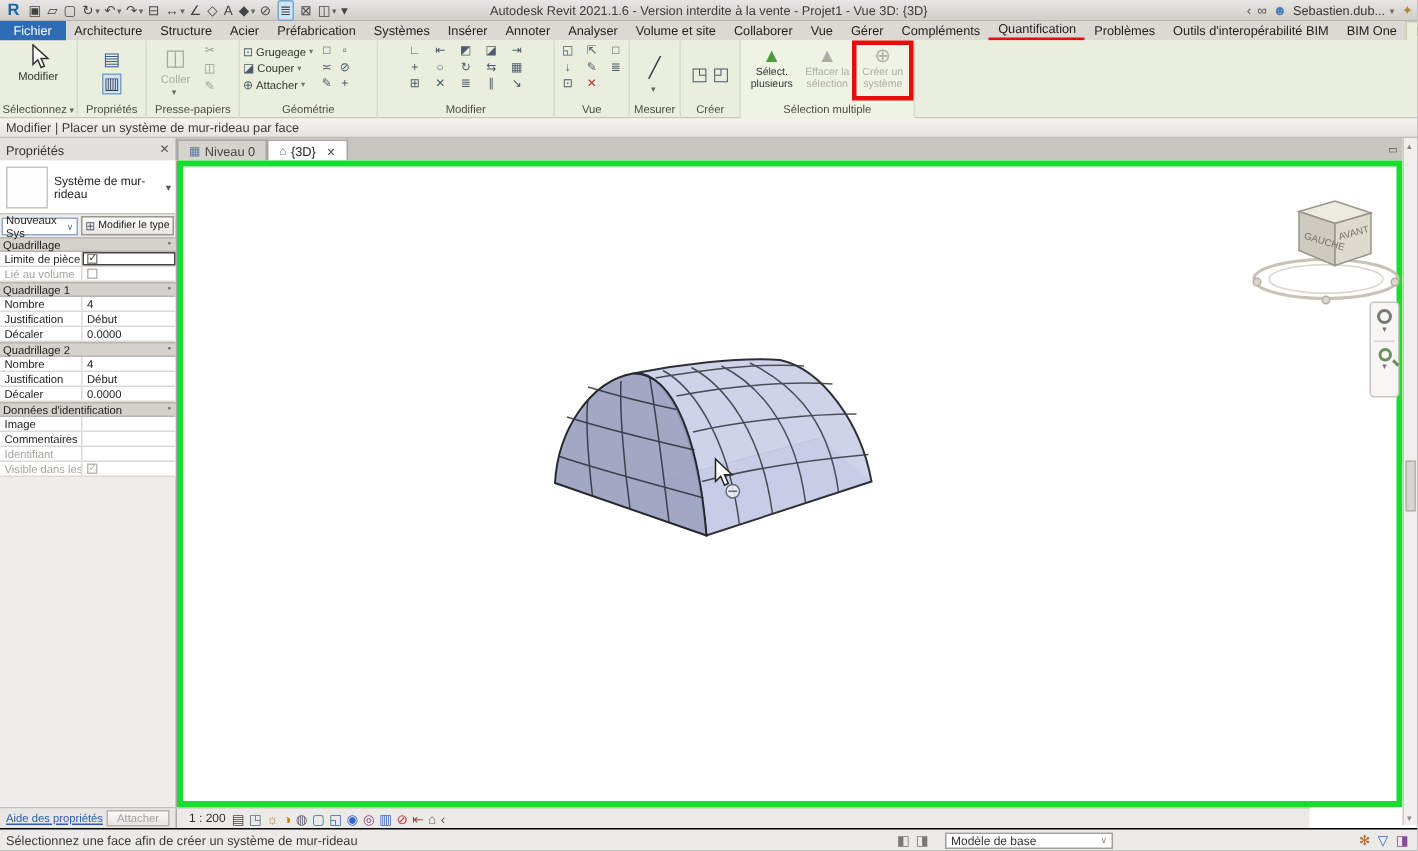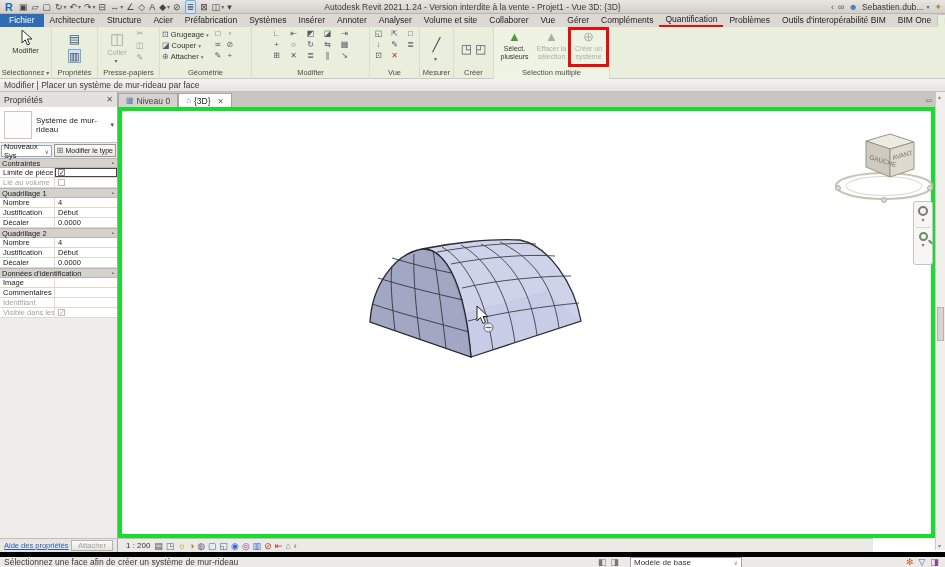--- a/index.html
+++ b/index.html
@@ -108,21 +108,21 @@
   #bottombar { position:absolute; left:0; top:538px; width:873px; height:14px; background:#eceae7; border-top:1px solid #c2bfba; display:flex; }
   #props-foot { width:118px; display:flex; align-items:center; background:#e8e6e2; border-right:1px solid #aaa; }
   #help-link { font-size:7.5px; color:#2a5db0; text-decoration:underline; padding-left:4px; }
   #apply-btn { margin-left:auto; margin-right:4px; height:11px; padding:0 6px; font-size:7.5px; color:#a3a09b;
     background:linear-gradient(#fbfbfa,#e7e5e1); border:1px solid #b7b4af; display:flex; align-items:center; }
   #vcb { display:flex; align-items:center; gap:4px; padding-left:8px; }
   #vcb-scale { font-size:8px; color:#333; }
   .vcbi { font-size:9px; line-height:12px; cursor:default; }
 
   
-  #statusbar { position:absolute; left:0; top:552px; width:945px; height:15px; background:#eceae7; border-top:5px solid #000000; display:flex; align-items:center; }
+  #statusbar { position:absolute; left:0; top:552px; width:945px; height:15px; background:#eceae7; border-top:1px solid #000000; display:flex; align-items:center; }
   #sb-msg { font-size:8.5px; color:#3a3a3a; padding-left:4px; white-space:nowrap; }
   #ws-icons { position:absolute; left:598px; display:flex; gap:4px; color:#777; font-size:9px; }
   #do-select { position:absolute; left:630px; width:112px; height:11px; background:#fff; border:1px solid #a3a09b; font-size:8px; display:flex; align-items:center; padding:0 3px; color:#333; }
   #do-select::after { content:"∨"; margin-left:auto; font-size:6px; color:#888; }
   #sb-right-icons { position:absolute; right:6px; display:flex; gap:5px; font-size:9px; }
 </style>
 </head>
 <body>
 
 <div id="app">
@@ -147,21 +147,21 @@
         <span class="qat">A</span>
         <span class="qat">◆</span>
         <span class="qcar">▾</span>
         <span class="qat">⊘</span>
         <span class="qat hl">≣</span>
         <span class="qat">⊠</span>
         <span class="qat">◫</span>
         <span class="qcar">▾</span>
         <span class="qat">▾</span>
       </span>
-    <span id="tb-title">Autodesk Revit 2021.1.24 - Version interdite à la vente - Projet1 - Vue 3D: {3D}</span>
+    <span id="tb-title">Autodesk Revit 2021.1.6 - Version interdite à la vente - Projet1 - Vue 3D: {3D}</span>
     <span id="tb-right">
       <span id="tb-right-icons" style="display:flex;gap:4px;">
           <span class="g">‹</span>
           <span class="g">∞</span>
           <span class="g" style="color: rgb(74, 122, 181);">☻</span>
         </span>
       <span id="tb-user">Sebastien.dub...</span>
       <span class="qcar">▾</span>
       <span id="tb-exchange" style="color: rgb(176, 138, 46);">✦</span>
     </span>
@@ -367,21 +367,21 @@
       <div id="typeprev"></div>
       <span id="typename">Système de mur-rideau</span>
       <span class="car">▾</span>
     </div>
     <div id="instrow">
       <span id="instsel">Nouveaux Sys</span>
       <span id="edittype">Modifier le type</span>
     </div>
     <div id="prop-grid">
         <div class="sech">
-          <span>Contraintes</span>
+          <span>Quadrillage</span>
           <span class="pin"></span>
         </div>
         <div class="prow">
           <span class="pl">Limite de pièce</span>
           <span class="pv focus">
             <span class="cb ck"></span>
           </span>
         </div>
         <div class="prow dis">
           <span class="pl">Lié au volume</span>

